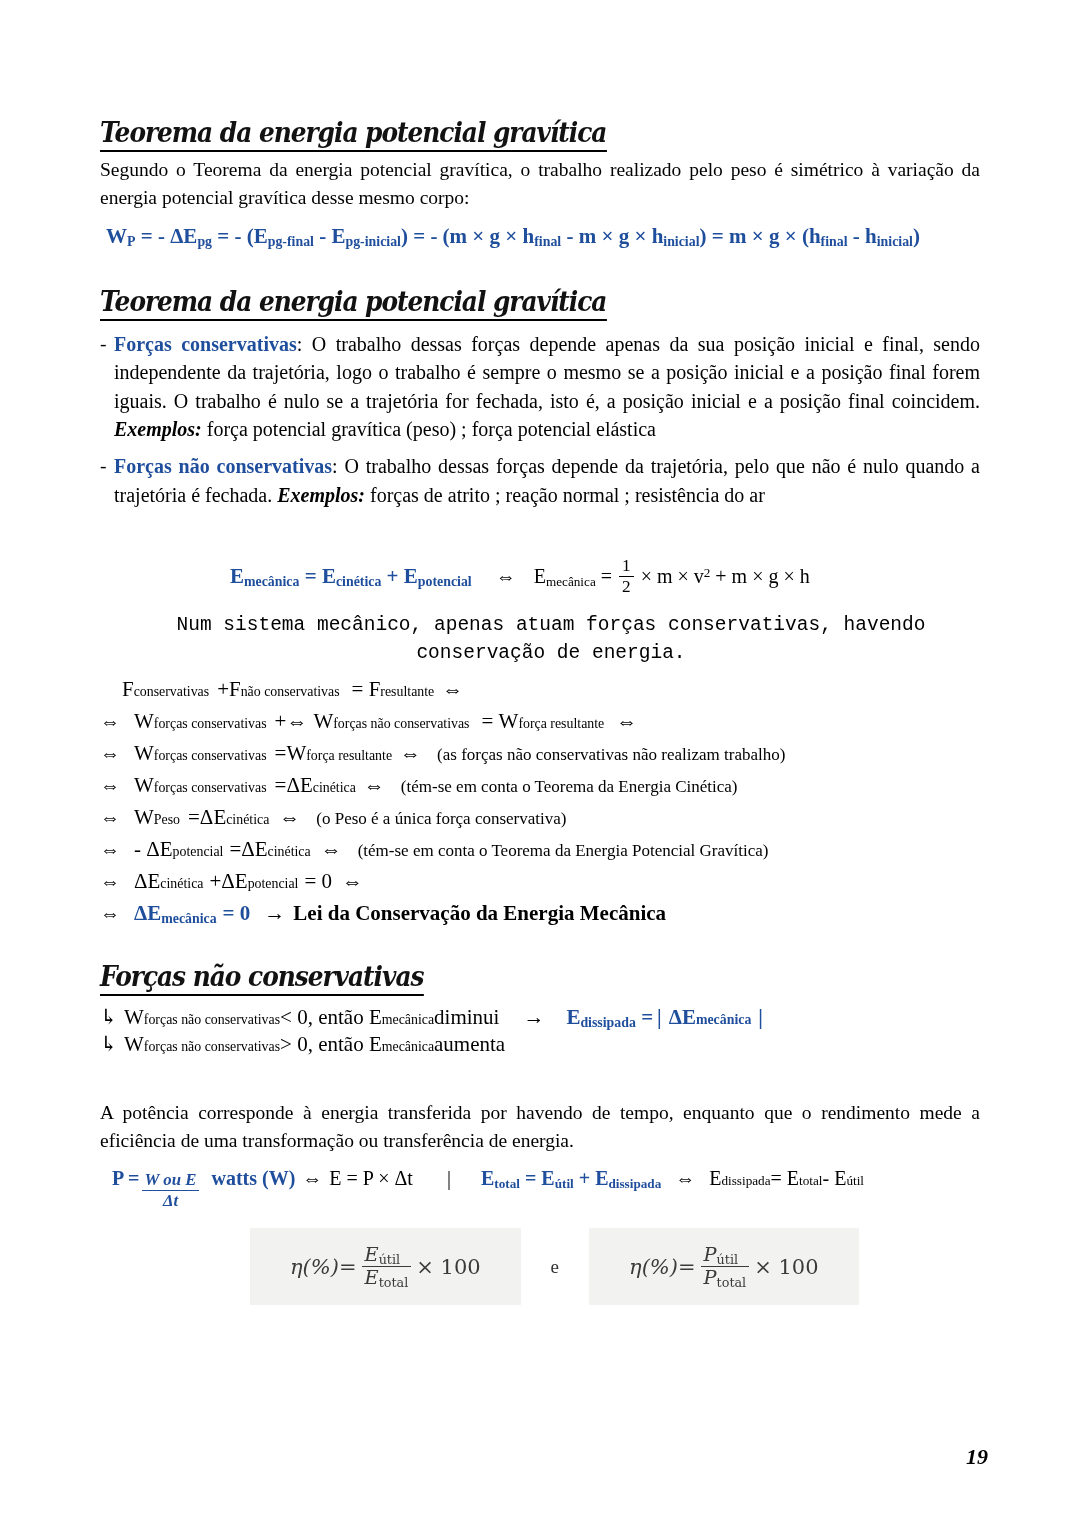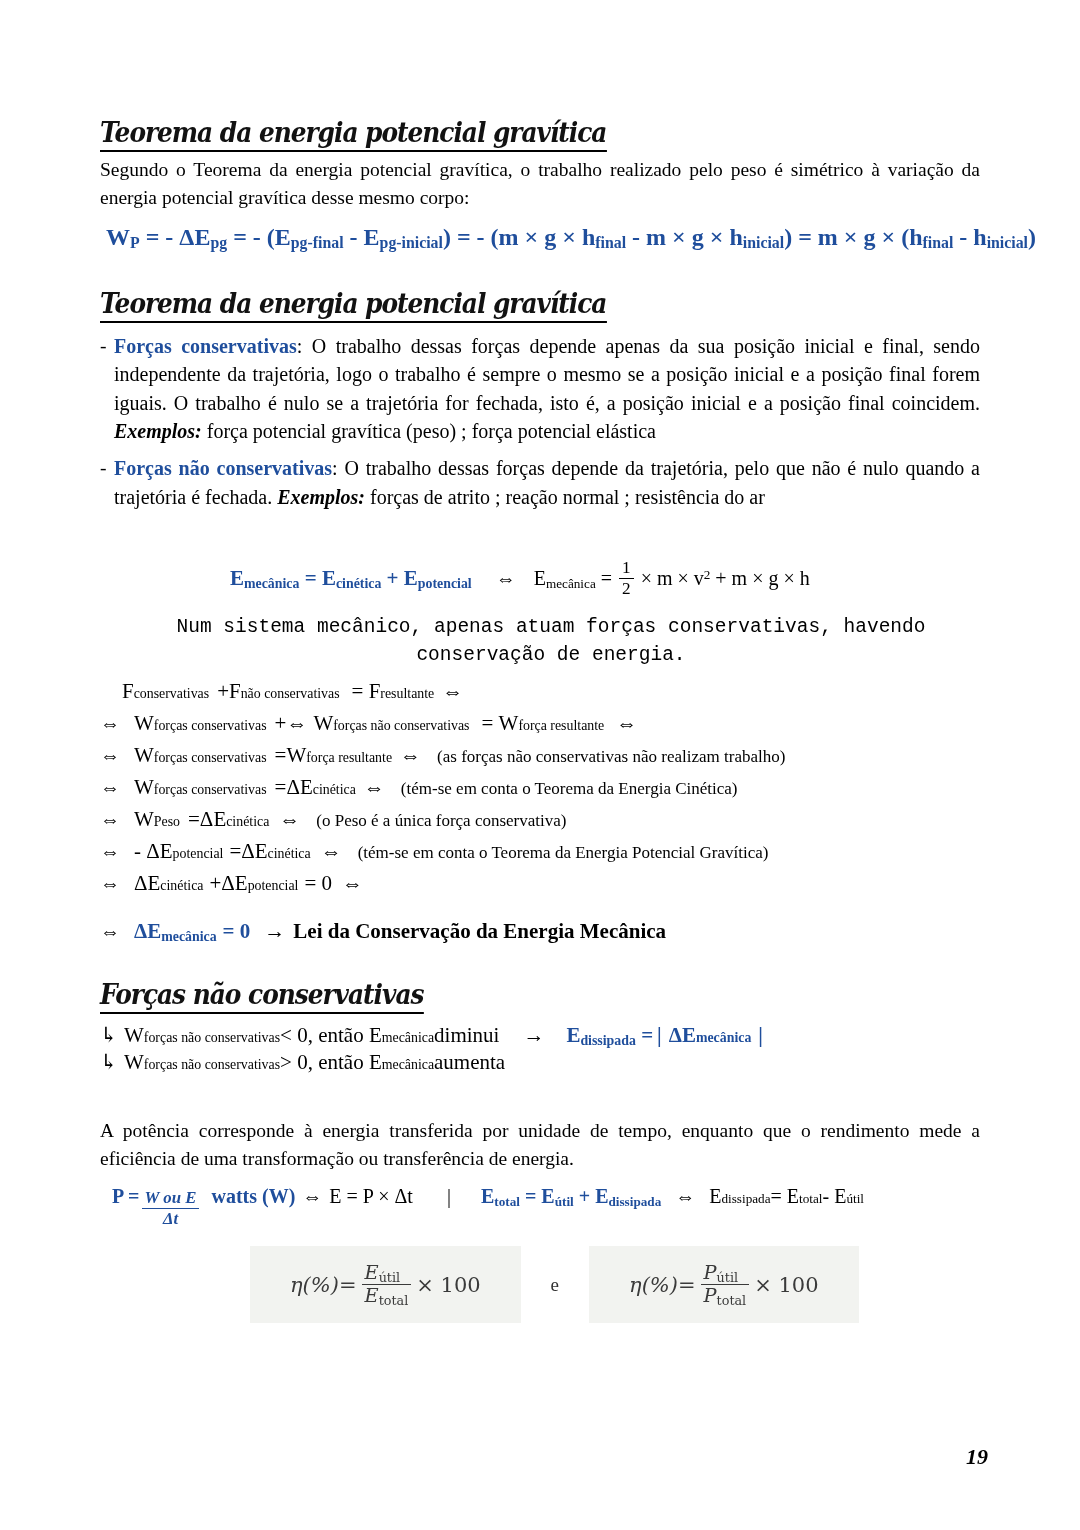--- a/index.html
+++ b/index.html
@@ -49,21 +49,21 @@
 
   
   p.body-text {
     font-size: 19.5px;
     line-height: 1.42;
     margin: 0;
     text-align: justify;
     text-justify: inter-word;
   }
   .blue-b { color: #1f4e9c; font-weight: bold; }
-  .bold { font-weight: bold; margin-top: 16px; }
+  .bold { font-weight: bold; }
   .ital { font-style: italic; }
   .bi { font-weight: bold; font-style: italic; }
 
   sub {
     font-size: 0.66em;
     vertical-align: -0.22em;
     line-height: 0;
   }
   sup {
     font-size: 0.66em;
@@ -202,21 +202,21 @@
   <div class="content">
 
     <div class="title-wrap">
       <h2 class="section-title">Teorema da energia potencial gravítica</h2>
     </div>
 
     <p class="body-text">Segundo o Teorema da energia potencial gravítica, o trabalho realizado pelo peso é simétrico à variação da energia potencial gravítica desse mesmo corpo:</p>
 
     <div style="height:12px"></div>
 
-    <div class="formula-blue-big" style="font-size:24px; padding-left:6px;">
+    <div class="formula-blue-big" style="font-size:21px; padding-left:6px;">
       <span>W</span><sub>P</sub><span> = - </span><span>ΔE</span><sub>pg</sub><span> = - (</span><span>E</span><sub>pg-final</sub><span> - </span><span>E</span><sub>pg-inicial</sub><span>) = - (m × g × </span><span>h</span><sub>final</sub><span> - m × g × </span><span>h</span><sub>inicial</sub><span>) = m × g × (</span><span>h</span><sub>final</sub><span> - </span><span>h</span><sub>inicial</sub><span>)</span>
     </div>
 
     <div class="sp-d"></div>
 
     <div class="title-wrap">
       <h2 class="section-title">Teorema da energia potencial gravítica</h2>
     </div>
 
     <div class="dash-item" style="margin-top:5px;">
@@ -393,21 +393,21 @@
       <span>W</span>
         <sub>forças não conservativas</sub>
         <span> &gt;  0, então E</span>
         <sub>mecânica</sub>
         <span> aumenta</span>
     </div>
 
     <div style="height:44px"></div>
 
 
-    <p class="body-text">A potência corresponde à energia transferida por unidade de tempo, enquanto que o rendimento mede a eficiência de uma transformação ou transferência de energia.</p>
+    <p class="body-text">A potência corresponde à energia transferida por havendo de tempo, enquanto que o rendimento mede a eficiência de uma transformação ou transferência de energia.</p>
 
     <div class="chain-row" style="margin-top:14px; padding-left:12px; font-size:20px;">
       <span class="blue-b">P = </span>
       <span class="frac blue-b ital" style="font-size:0.84em;">
         <span class="num">W ou E</span>
         <span class="den">Δt</span>
       </span>
       <span style="display:inline-block;width:10px"></span>
       <span class="blue-b">watts (W)</span>
       <span style="display:inline-block;width:7px"></span>

